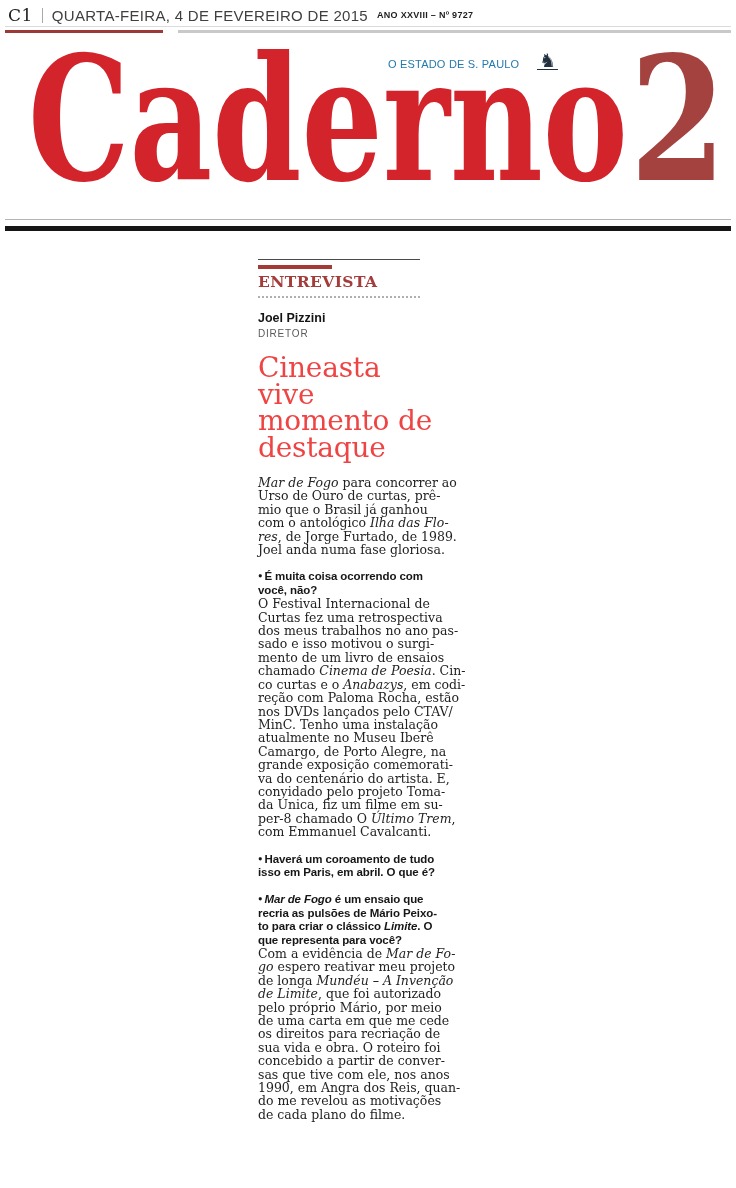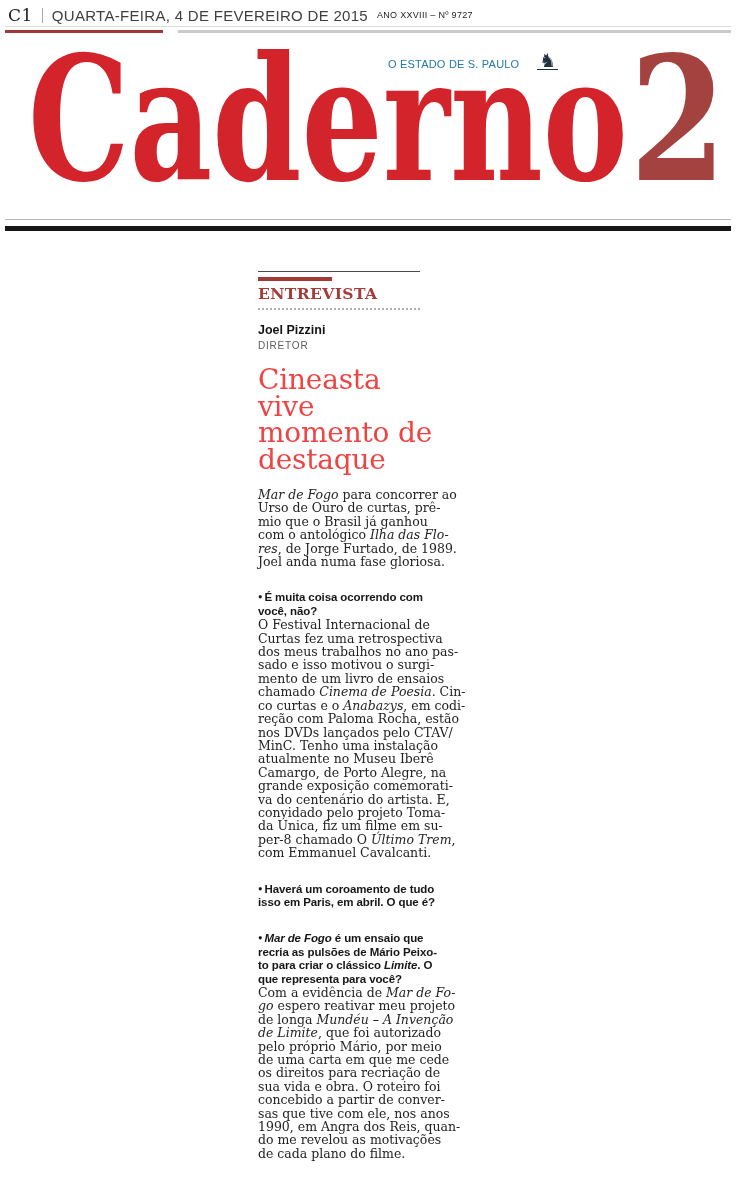--- a/index.html
+++ b/index.html
@@ -7,46 +7,46 @@
     width:736px;height:1188px;position:relative;background:#ffffff;
     font-family:"DejaVu Serif",serif;overflow:hidden;
   }
   
   .top-header{
     position:absolute;left:8px;top:5px;display:flex;align-items:center;gap:9px;
   }
   .page-code{font-family:"DejaVu Serif",serif;font-size:17px;color:#1d1d1d;letter-spacing:0.5px;}
   .hdr-divider{width:1px;height:15px;background:#a9a9a9;}
   .hdr-date{font-family:"Liberation Sans",sans-serif;font-size:15px;color:#3f3f3f;letter-spacing:0.3px;}
-  .hdr-edition{font-family:"Liberation Sans",sans-serif;font-size:9px;font-weight:normal;color:#1d1d1d;letter-spacing:0.3px;}
+  .hdr-edition{font-family:"Liberation Sans",sans-serif;font-size:9px;font-weight:bold;color:#1d1d1d;letter-spacing:0.3px;}
   .hairline-1{position:absolute;left:5px;right:5px;top:26px;height:1px;background:#dcdcdc;}
   .bar-red{position:absolute;left:5px;top:30px;width:158px;height:3px;background:#9c3a37;}
   .bar-gray{position:absolute;left:178px;top:30px;width:553px;height:3px;background:#c9c9c9;}
   
   .brand-row{position:absolute;left:388px;top:52px;display:flex;align-items:flex-end;gap:18px;}
   .brand-name{font-family:"Liberation Sans",sans-serif;font-weight:normal;font-size:11px;color:#2478ad;letter-spacing:0.2px;}
   .horseman{font-size:19px;line-height:16px;color:#20303f;border-bottom:1.5px solid #20303f;padding:0 2px 1px 2px;}
   .masthead-svg{position:absolute;left:0;top:44px;}
   .mast-main{font-family:"DejaVu Serif",serif;font-weight:bold;font-size:172px;fill:#d3232b;}
   .mast-num{font-family:"DejaVu Serif",serif;font-weight:bold;font-size:172px;fill:#a4423f;}
   
   .hairline-2{position:absolute;left:5px;right:5px;top:219px;height:1px;background:#b5b5b5;}
   .black-rule{position:absolute;left:5px;right:5px;top:226px;height:5px;background:#161616;}
   
   .article-col{position:absolute;left:258px;top:259px;width:176px;}
-  .kicker-wrap{border-top:1px solid #4a4a4a;width:162px;margin-top:12px;}
+  .kicker-wrap{border-top:1px solid #4a4a4a;width:162px;}
   .kicker-rule{width:74px;height:4px;background:#a33a36;margin-top:5px;}
   .kicker{font-family:"DejaVu Serif",serif;font-weight:bold;font-size:15.5px;color:#a33c3b;letter-spacing:0.4px;margin-top:3px;}
   .kicker-dots{border-top:2px dotted #b0b0b0;margin-top:5px;width:162px;}
   .byline-name{font-family:"Liberation Sans",sans-serif;font-weight:bold;font-size:12.5px;color:#141414;margin-top:13px;}
   .byline-role{font-family:"Liberation Sans",sans-serif;font-size:10px;color:#5a5a5a;letter-spacing:0.8px;margin-top:3px;}
   .headline{font-size:28px;line-height:26.5px;font-weight:400;color:#ef4444;letter-spacing:-0.2px;margin-top:16px;white-space:pre-line;}
   .lead,.answer{font-size:12.5px;line-height:13.4px;color:#232323;white-space:pre;}
   .lead{margin-top:15px;}
-  .qa-block{margin-top:22px;}
+  .qa-block{margin-top:13px;}
   .question{
     font-family:"Liberation Sans",sans-serif;font-weight:bold;font-size:11.5px;
     line-height:13.4px;color:#161616;white-space:pre;letter-spacing:-0.1px;
   }
   .it{font-style:italic;}
   .bullet{font-size:7.5px;vertical-align:2px;}
 </style>
 </head>
 <body>
 

